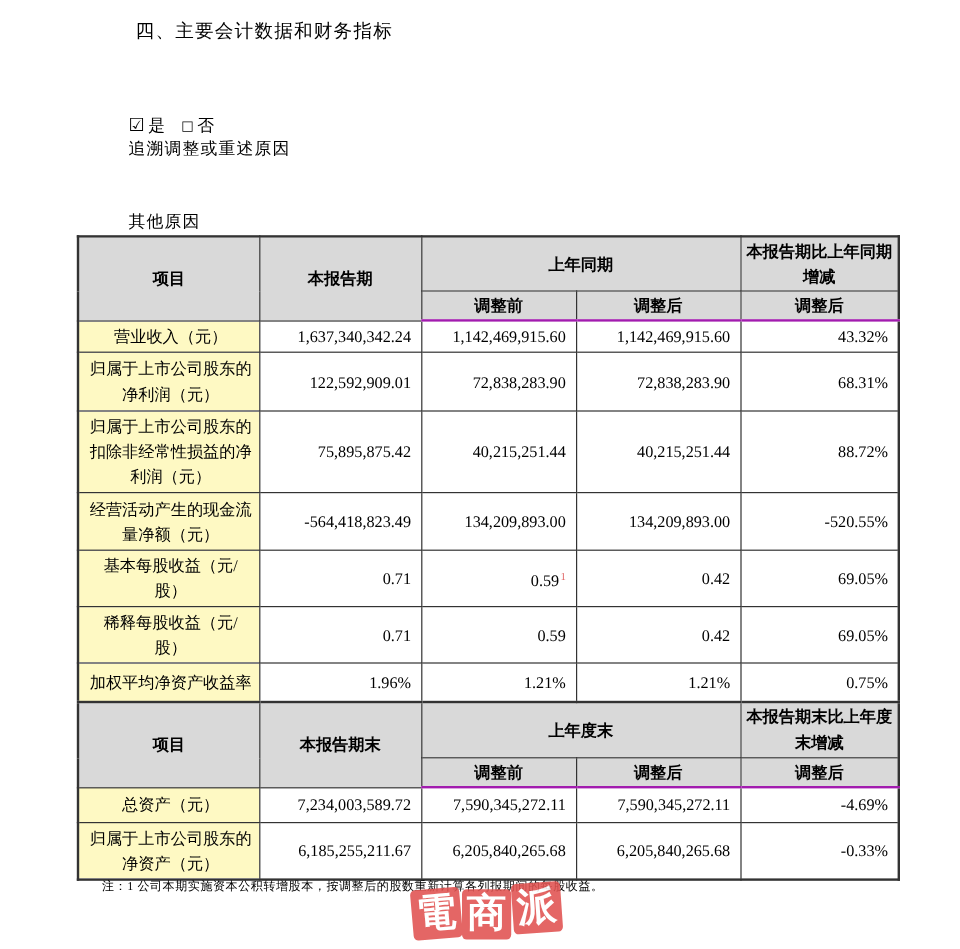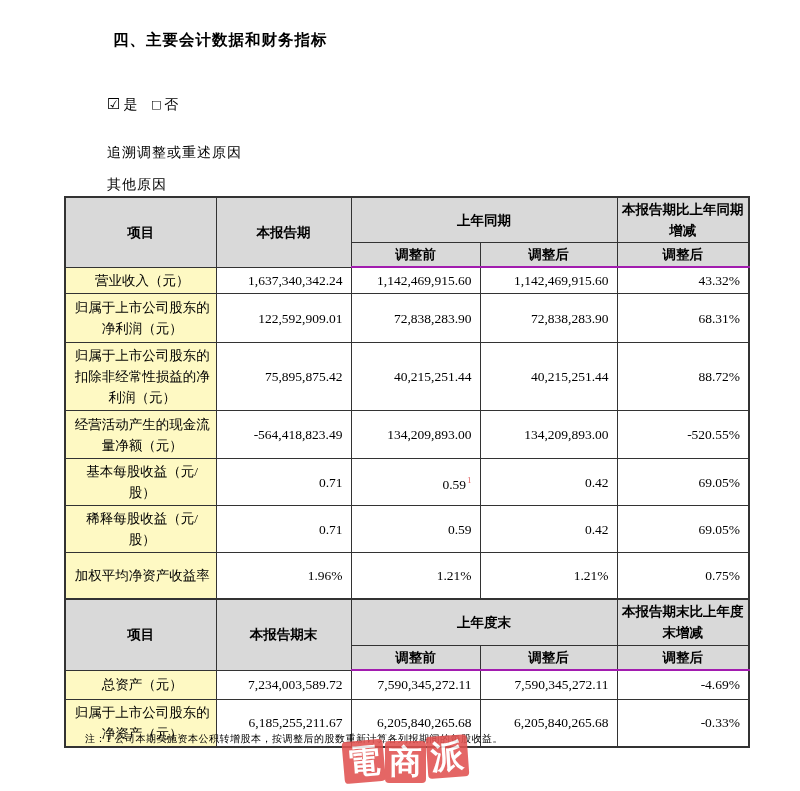--- a/index.html
+++ b/index.html
@@ -3,27 +3,27 @@
 <meta charset="utf-8">
 <style>
   * { margin:0; padding:0; box-sizing:border-box; }
   html,body { background:#ffffff; }
   .page {
     position:relative; width:800px; height:791px; background:#ffffff;
     font-family:"Liberation Serif","DejaVu Serif",serif; color:#000;
     overflow:hidden;
   }
   .section-title {
-    position:absolute; left:113px; top:30px;
-    font-size:15.5px; font-weight:bold; letter-spacing:1px;
+    position:absolute; left:113px; top:16px;
+    font-size:15.5px; font-weight:normal; letter-spacing:1px;
   }
   .line { position:absolute; left:107px; font-size:14px; letter-spacing:1px; }
   .line-question { top:62px; }
   .line-checkbox { top:95px; }
-  .line-reason   { top:144px; }
+  .line-reason   { top:115px; }
   .line-other    { top:176px; }
   .cb { font-family:"DejaVu Sans",sans-serif; }
   .cb-checked { font-size:15px; margin-right:2px; }
   .cb-empty   { font-size:11px; margin:0 2px 0 8px; position:relative; top:-1px; }
 
   table.fin {
     position:absolute; left:64px; top:196px; width:684px;
     border-collapse:collapse; table-layout:fixed;
     font-size:13.5px; line-height:21px;
   }
@@ -37,21 +37,21 @@
     background:#fef9c3; text-align:center; padding:2px 4px 2px 7px;
     word-break:break-all; font-weight:normal;
   }
   td.num { text-align:right; padding:2px 8px 2px 2px; background:#fff;margin-top:16px; }
   tr.hrow2 th { border-bottom:2px solid #a21caf;font-family:Liberation Serif, serif; }
   tr.sect th { border-top:2px solid #333; }
   
   tr.h-a1 { height:44px; } tr.h-a2 { height:22px; }
   tr.r0 { height:26px; } tr.r1 { height:49px; } tr.r2 { height:63px; }
   tr.r3 { height:48px; } tr.r4 { height:44px;padding-left:16px; } tr.r5 { height:45px; }
-  tr.r6 { height:46px; }
+  tr.r6 { height:32px; }
   tr.h-b1 { height:47px; } tr.h-b2 { height:23px; }
   tr.r7 { height:29px; } tr.r8 { height:45px; }
   sup.fn { color:#e06666; font-size:9px; margin-left:1px; }
 
   .note {
     position:absolute; left:85px; top:732px; width:640px;
     font-size:10px; letter-spacing:0.5px; z-index:1;
   }
   .watermark {
     position:absolute; left:343px; top:737px; z-index:2;

